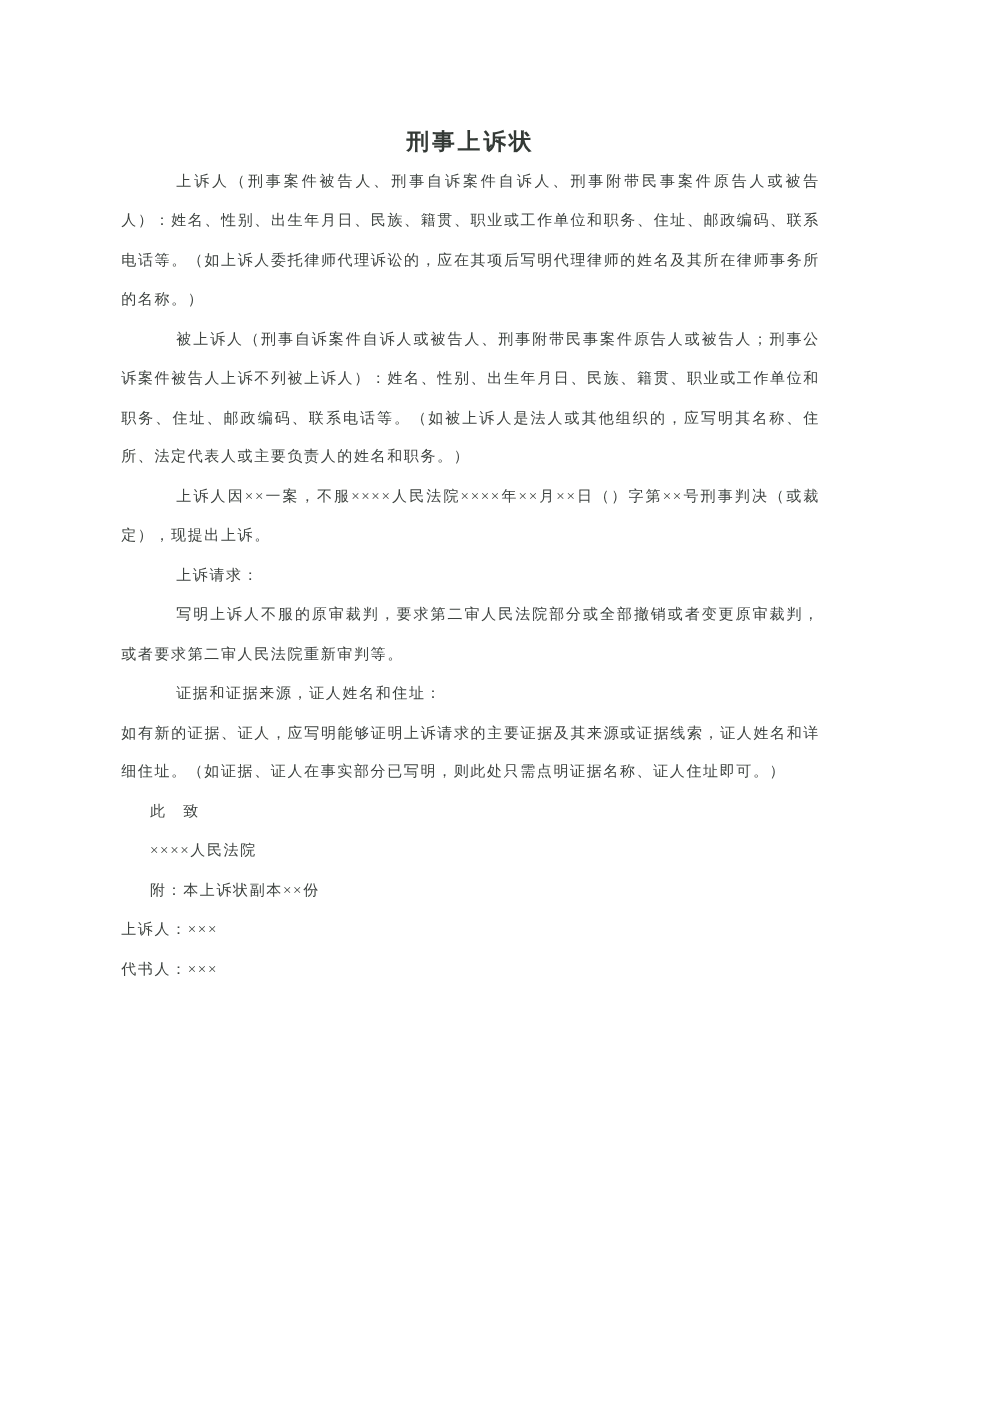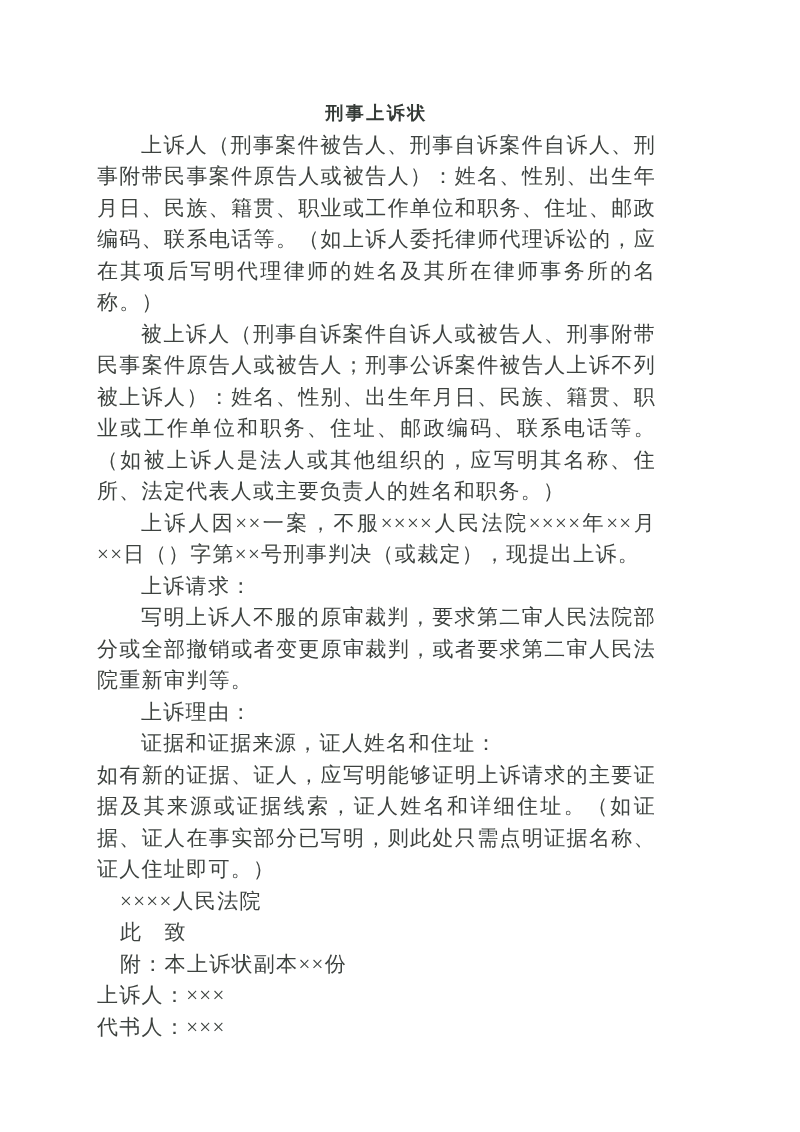--- a/index.html
+++ b/index.html
@@ -23,21 +23,21 @@
   }
   .title {
     font-size: 18px;
     font-weight: bold;
     text-align: center;
     letter-spacing: 2.5px;
     line-height: 31.5px;
     color: #343a36;
   }
   .para {
-    font-size: 21px;
+    font-size: 12px;
     line-height: 31.5px;
     letter-spacing: 1.3px;
     text-align: justify;
     text-justify: inter-character;
     text-indent: 44px;
     color: #3d423f;
   }
   .para.no-indent {
     text-indent: 0;
   }
@@ -60,30 +60,29 @@
   <div class="para">上诉人（刑事案件被告人、刑事自诉案件自诉人、刑事附带民事案件原告人或被告人）：姓名、性别、出生年月日、民族、籍贯、职业或工作单位和职务、住址、邮政编码、联系电话等。（如上诉人委托律师代理诉讼的，应在其项后写明代理律师的姓名及其所在律师事务所的名称。）</div>
 
   <div class="para">被上诉人（刑事自诉案件自诉人或被告人、刑事附带民事案件原告人或被告人；刑事公诉案件被告人上诉不列被上诉人）：姓名、性别、出生年月日、民族、籍贯、职业或工作单位和职务、住址、邮政编码、联系电话等。（如被上诉人是法人或其他组织的，应写明其名称、住所、法定代表人或主要负责人的姓名和职务。）</div>
 
   <div class="para">上诉人因××一案，不服××××人民法院××××年××月××日（）字第××号刑事判决（或裁定），现提出上诉。</div>
 
   <div class="para">上诉请求：</div>
 
   <div class="para">写明上诉人不服的原审裁判，要求第二审人民法院部分或全部撤销或者变更原审裁判，或者要求第二审人民法院重新审判等。</div>
 
-  <div class="para">上诉理由：</div>
 
 
   <div class="para">证据和证据来源，证人姓名和住址：</div>
 
   <div class="para no-indent">如有新的证据、证人，应写明能够证明上诉请求的主要证据及其来源或证据线索，证人姓名和详细住址。（如证据、证人在事实部分已写明，则此处只需点明证据名称、证人住址即可。）</div>
 
+  <div class="para small-indent">此　致</div>
+
   <div class="para small-indent">××××人民法院</div>
-
-  <div class="para small-indent">此　致</div>
 
   <div class="para small-indent">附：本上诉状副本××份</div>
 
   <div class="para sig">上诉人：×××</div>
 
   <div class="para sig">代书人：×××</div>
 
 </div>
 
 </body></html>

